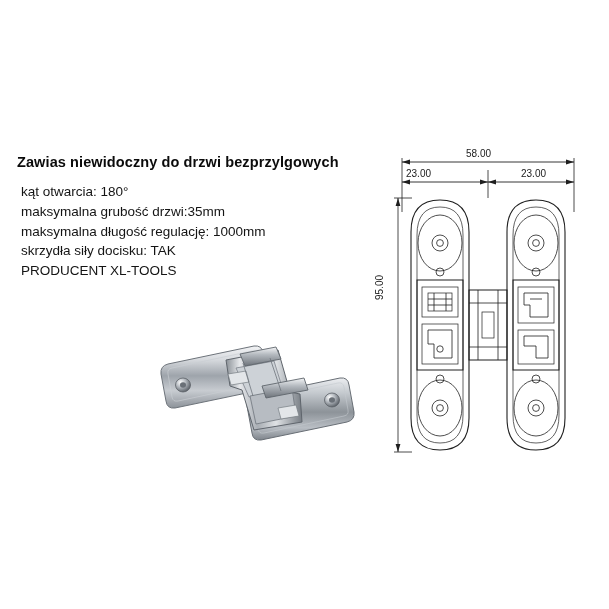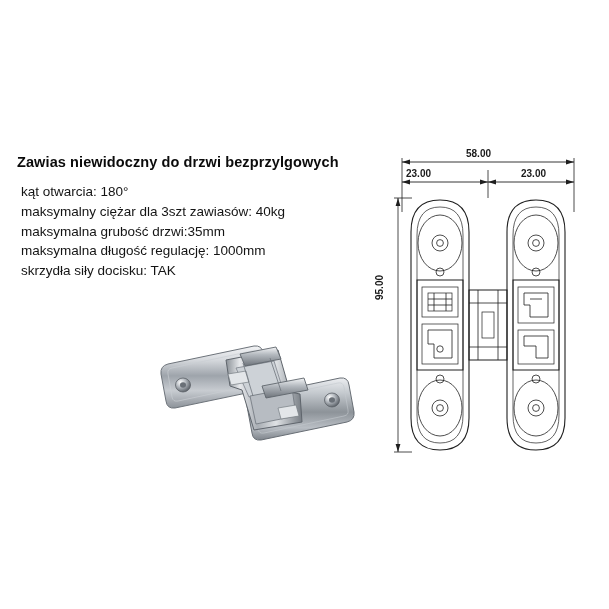--- a/index.html
+++ b/index.html
@@ -59,21 +59,20 @@
     height: 135px;
   }
 
   
   .drawing {
     position: absolute;
     left: 378px;
     top: 140px;
     width: 220px;
     height: 330px;
-    font-weight: bold;
   }
 
   .dim-label {
     position: absolute;
     font-family: "Liberation Sans", sans-serif;
     font-size: 10px;
     color: #1a1a1a;
     white-space: nowrap;
   }
   .dim-58 { left: 88px; top: 8px; }
@@ -88,24 +87,24 @@
 </style>
 </head>
 <body>
 
 <div class="page">
 
   <h1 class="product-title">Zawias niewidoczny do drzwi bezprzylgowych</h1>
 
   <ul class="spec-list">
     <li>kąt otwarcia: 180°</li>
-    <li>maksymalny ciężar dla 3szt zawiasów: 40kg</li>
     <li>maksymalna grubość drzwi:35mm</li>
     <li>maksymalna długość regulację: 1000mm</li>
     <li>skrzydła siły docisku: TAK</li>
+    <li>PRODUCENT XL-TOOLS</li>
   </ul>
 
   <div class="photo">
     <svg width="220" height="135" viewBox="0 0 220 135" xmlns="http://www.w3.org/2000/svg">
       <defs>
         <linearGradient id="plateG" x1="0" y1="0" x2="0" y2="1">
           <stop offset="0%" stop-color="#f2f3f5"></stop>
           <stop offset="22%" stop-color="#d7dade"></stop>
           <stop offset="48%" stop-color="#9ea4ab"></stop>
           <stop offset="72%" stop-color="#c8ccd1"></stop>

